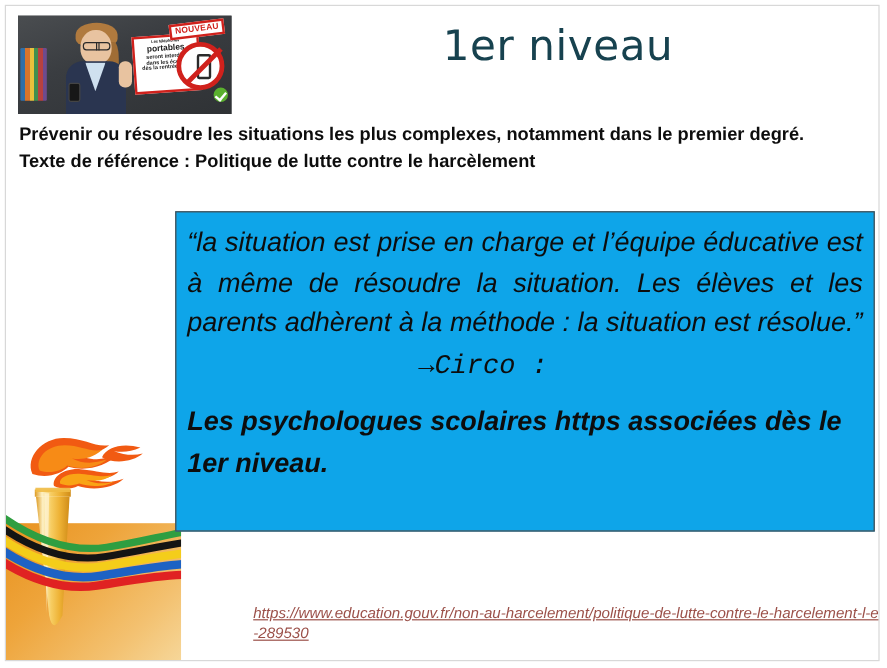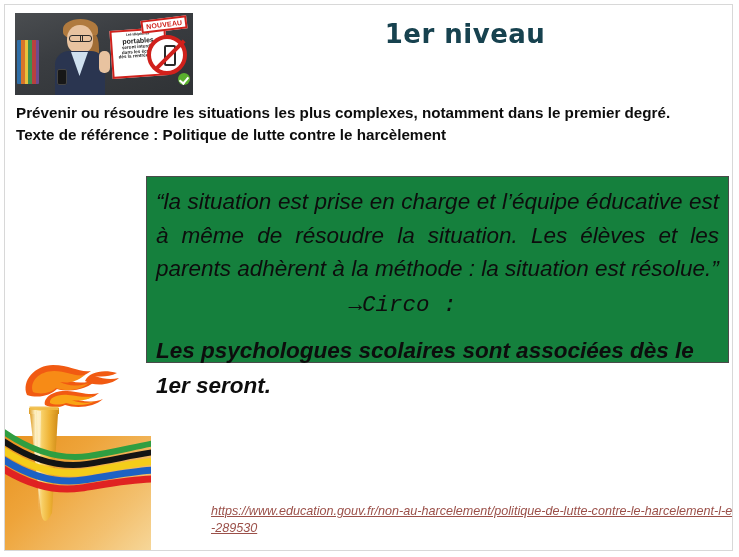--- a/index.html
+++ b/index.html
@@ -233,22 +233,22 @@
   }
 
   
   #title {
     position: absolute;
     left: 200px;
     top: 14px;
     width: 520px;
     text-align: center;
     font-family: "DejaVu Sans", sans-serif;
-    font-weight: bold;
-    font-size: 26px;
+    font-weight: normal;
+    font-size: 35px;
     color: #17424f;
     letter-spacing: 0.5px;
   }
 
   
   #ref-block {
     position: absolute;
     left: 11px;
     top: 97px;
     width: 700px;
@@ -276,23 +276,23 @@
     height: 116px;
     background: linear-gradient(135deg, #e8921f 0%, #eea43a 35%, #f3c170 75%, #f6d79a 100%);
   }
 
   
   #quote-box {
     position: absolute;
     left: 141px;
     top: 171px;
     width: 583px;
-    height: 187px;
+    height: 267px;
     border: 1.5px solid #4a4a4a;
-    background: #15803d;
+    background: #0ea5e9;
     box-sizing: border-box;
     padding: 8px 7px 0 7px;
   }
   .quote-para {
     font-family: "Liberation Sans", sans-serif;
     font-style: italic;
     font-size: 22.5px;
     line-height: 33.5px;
     color: #0d0d0d;
     text-align: justify;
@@ -422,18 +422,18 @@
         <path d="M-8 103 C16 120, 46 134, 80 129 C106 125, 128 120, 150 118" stroke="#f4cd1a" stroke-width="7"></path>
         <path d="M-10 111 C14 128, 44 142, 78 137 C104 133, 128 128, 150 127" stroke="#1d62c4" stroke-width="7"></path>
         <path d="M-12 119 C12 136, 42 150, 76 145 C102 141, 128 136, 150 136" stroke="#e02222" stroke-width="7"></path>
       </g>
     </svg>
   </div>
 
   <div id="quote-box">
     <p class="quote-para">“la situation est prise en charge et l’équipe éducative est à même de résoudre la situation. Les élèves et les parents adhèrent à la méthode : la situation est résolue.”</p>
     <p class="circo-line">→Circo :</p>
-    <p class="strong-para">Les psychologues scolaires sont associées dès le 1er seront.</p>
+    <p class="strong-para">Les psychologues scolaires https associées dès le 1er niveau.</p>
   </div>
 
   <a id="source-link" href="#">https://www.education.gouv.fr/non-au-harcelement/politique-de-lutte-contre-le-harcelement-l-ecole-289530</a>
 
 </div>
 
 </body></html>

